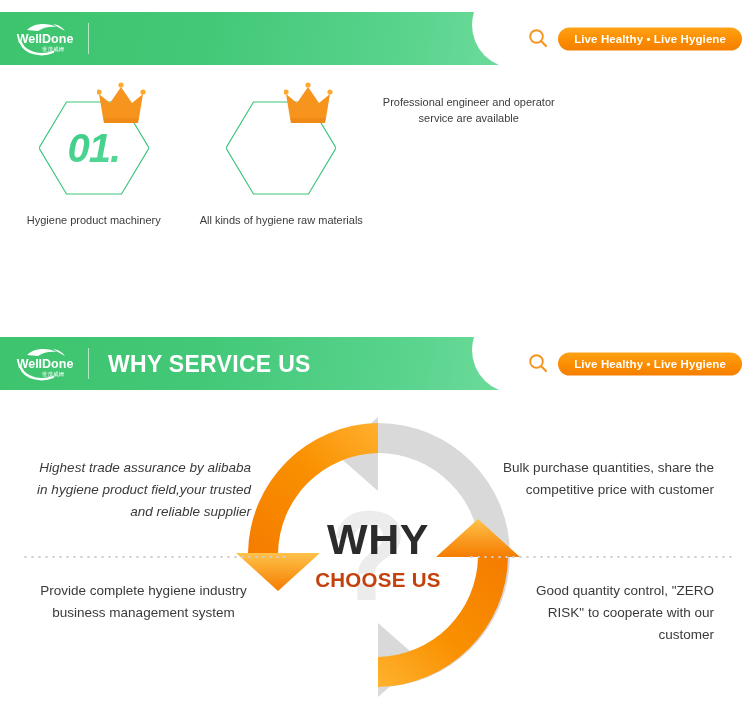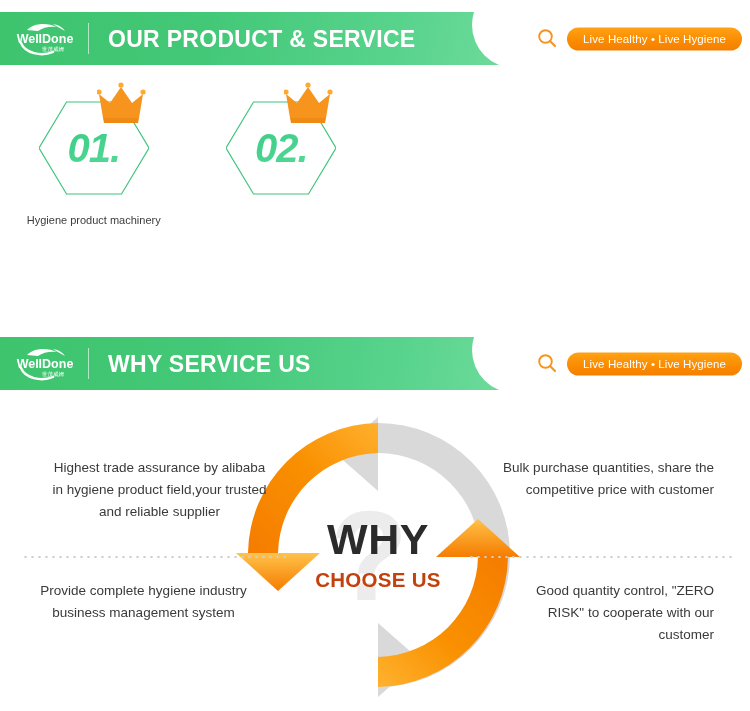--- a/index.html
+++ b/index.html
@@ -40,21 +40,21 @@
     color: #fff; font-size: 23px; font-weight: bold;
     letter-spacing: .3px; white-space: nowrap;
   }
   .badge-zone {
     position: absolute; right: 8px; top: 50%; transform: translateY(-50%);
     display: flex; align-items: center; gap: 9px;
   }
   .search-ico { display:block; }
   .pill {
     background: linear-gradient(180deg,#ffa216 0%, #fb8c00 55%, #f57f00 100%);
-    color: #fff; font-size: 11.5px; font-weight: normal;
+    color: #fff; font-size: 11.5px; font-weight: bold;
     padding: 5px 16px 6px; border-radius: 12px; white-space: nowrap;
     letter-spacing: .1px;
   }
 
   
   .hex-row {
     position: absolute; left: 0; top: 84px; width: 750px;
     display: flex;
   }
   .hex-card { width: 187.5px; display: flex; flex-direction: column; align-items: center; }
@@ -88,21 +88,21 @@
     text-align: center; font-size: 43px; font-weight: bold;
     color: #2b2b2b; letter-spacing: .5px; line-height: 1;
   }
   .why-small {
     position: absolute; left: 228px; top: 168px; width: 300px;
     text-align: center; font-size: 20.5px; font-weight: bold;
     color: #c2410c; letter-spacing: .3px;
   }
 
   .tbox { position: absolute; font-size: 13.5px; color: #3a3a3a; line-height: 1.62; }
-  .tl { left: 52px;  top: 57px;  width: 215px; text-align: center;  }
+  .tl { left: 36px;  top: 57px;  width: 215px; text-align: right; font-style: italic;  }
   .tr { right: 36px; top: 57px;  width: 215px; text-align: right; }
   .bl { left: 36px;  top: 180px; width: 215px; text-align: center;  }
   .br { right: 36px; top: 180px; width: 215px; text-align: right; }
 
   .dots {
     position: absolute; height: 2px; top: 156px;
     background-image: radial-gradient(circle, #cfcfcf 0 1px, transparent 1.3px);
     background-size: 7px 2px; background-repeat: repeat-x;
   }
   .dots-l { left: 22px;  width: 268px; }
@@ -120,21 +120,20 @@
       <svg class="logo-svg" width="64" height="40" viewBox="0 0 64 40">
         <path d="M14 11 C20 4, 34 3, 44 8 C38 7, 30 8, 25 12 Z" fill="#ffffff"></path>
         <path d="M40 5 C46 6, 50 9, 52 12 C47 9, 43 7, 40 5 Z" fill="#ffffff"></path>
         <text x="32" y="24" font-family="Liberation Sans, sans-serif" font-size="12.5" font-weight="bold" fill="#ffffff" text-anchor="middle">WellDone</text>
         <text x="40" y="31.5" font-family="DejaVu Sans, sans-serif" font-size="5.5" fill="#ffffff" text-anchor="middle">世茂威姆</text>
         <path d="M8 24 C12 34, 28 38, 40 33" stroke="#ffffff" stroke-width="2.4" fill="none" stroke-linecap="round"></path>
       </svg>
     </div>
     <div class="vdivider"></div>
 
-    <div class="sec-title">OUR PRODUCT &amp; SERVICE</div>
 
     <div class="badge-zone">
       <svg class="search-ico" width="22" height="22" viewBox="0 0 22 22">
         <circle cx="9.5" cy="9" r="6.3" fill="none" stroke="#f7941e" stroke-width="1.9"></circle>
         <line x1="14" y1="13.6" x2="19" y2="18.6" stroke="#f7941e" stroke-width="2.1" stroke-linecap="round"></line>
       </svg>
       <div class="pill">Live Healthy • Live Hygiene</div>
     </div>
   </div>
 
@@ -162,26 +161,27 @@
         <svg class="hex-svg" width="110" height="100" viewBox="0 0 110 100">
           <polygon points="27.5,4 82.5,4 110,50 82.5,96 27.5,96 0,50" fill="none" stroke="#3fc57d" stroke-width="1.2"></polygon>
         </svg>
         <svg class="crown-svg" width="52" height="44" viewBox="0 0 52 44">
           <path d="M6 36 L2 12 L13 21 L24 5 L35 21 L46 12 L42 36 Z" fill="#f7941e"></path>
           <path d="M6 36 L42 36 L41 41 L7 41 Z" fill="#ef8b14"></path>
           <circle cx="2" cy="10" r="2.6" fill="#ffa92e"></circle>
           <circle cx="24" cy="3" r="2.6" fill="#ffa92e"></circle>
           <circle cx="46" cy="10" r="2.6" fill="#ffa92e"></circle>
         </svg>
-        <div class="hex-num">02.</div>
       </div>
+      <div class="hex-label">All kinds of hygiene raw materials</div>
     </div>
 
 
     <div class="hex-card">
+      <div class="hex-label">Professional engineer and operator service are available</div>
     </div>
 
   </div>
 
   <div class="sec-header" style="top:337px;">
     <div class="notch"></div>
 
     <div class="logo-wrap">
       <svg class="logo-svg" width="64" height="40" viewBox="0 0 64 40">
         <path d="M14 11 C20 4, 34 3, 44 8 C38 7, 30 8, 25 12 Z" fill="#ffffff"></path>

